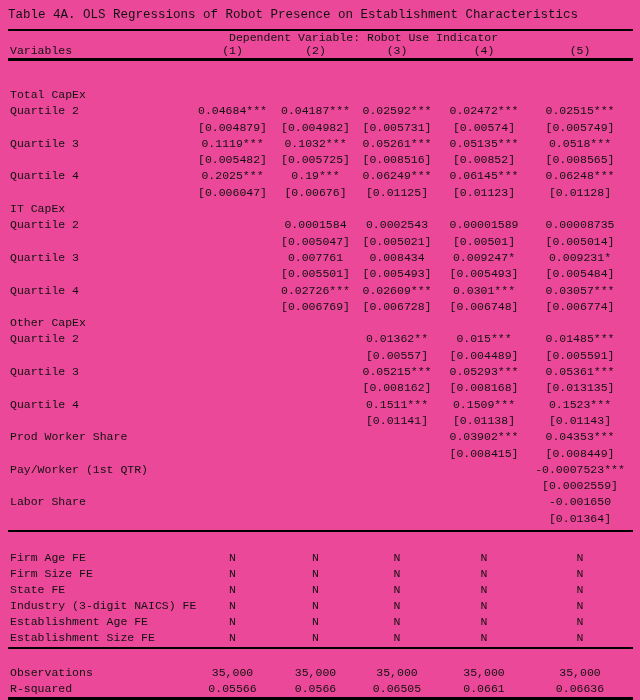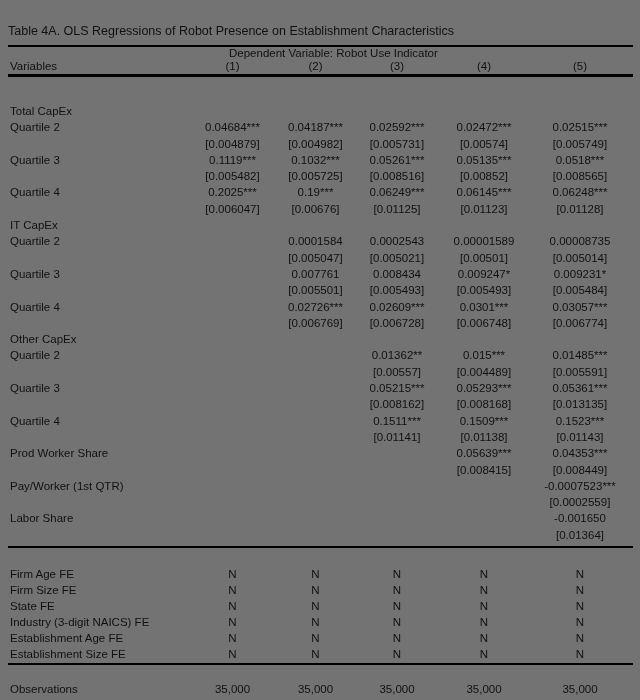--- a/index.html
+++ b/index.html
@@ -1,24 +1,24 @@
 <!DOCTYPE html>
 <html><head>
 <meta charset="utf-8">
 <style>
   html,body { margin:0; padding:0; background:#ffffff; }
   .page {
     position:relative;
     width:640px; height:700px;
-    background:#737373;
-    font-family:Liberation Sans, sans-serif;
+    background:#ec4899;
+    font-family:Liberation Mono, monospace;
     color:#111;
     font-size:11.5px;
     box-sizing:border-box;
-    padding-top:24px;
+    padding-top:8px;
     overflow:hidden;
   }
   .title {
     padding-left:8px;
     font-size:12.5px;
     height:15px; line-height:15px;
     white-space:nowrap;
   }
   .rule { margin-left:8px; width:625px; background:#000; }
   .rule-title  { margin-top:6px;  height:2px; }
@@ -237,21 +237,21 @@
         <div class="cell num"></div>
         <div class="cell num">[0.01141]</div>
         <div class="cell num">[0.01138]</div>
         <div class="cell num">[0.01143]</div>
       </div>
       <div class="row">
         <div class="cell label">Prod Worker Share</div>
         <div class="cell num"></div>
         <div class="cell num"></div>
         <div class="cell num"></div>
-        <div class="cell num">0.05639***</div>
+        <div class="cell num">0.03902***</div>
         <div class="cell num">0.04353***</div>
       </div>
       <div class="row">
         <div class="cell label"></div>
         <div class="cell num"></div>
         <div class="cell num"></div>
         <div class="cell num"></div>
         <div class="cell num">[0.008415]</div>
         <div class="cell num">[0.008449]</div>
       </div>

